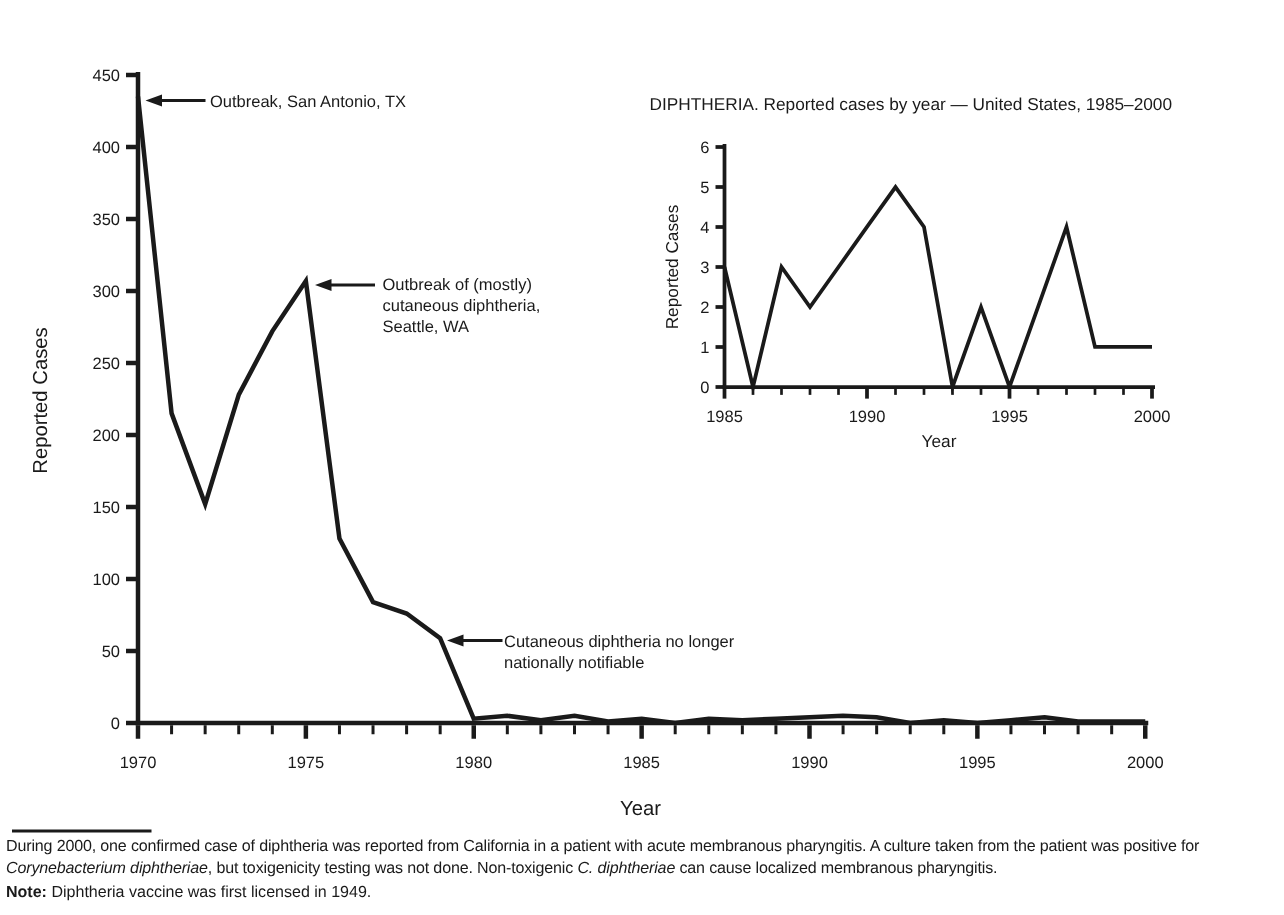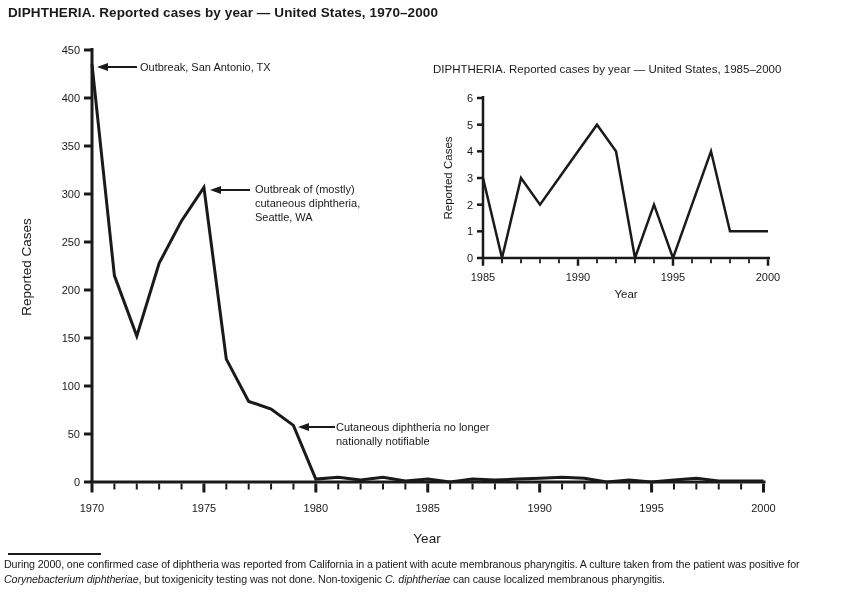--- a/index.html
+++ b/index.html
@@ -51,21 +51,20 @@
     font-size: 10.7px;
   }
   .bold { font-weight: bold; }
   text { fill: #1a1a1a; }
 </style>
 </head>
 <body>
 
 <div id="page">
 
-  <div id="page-title">DIPHTHERIA. Reported cases by year — United States, 1970–2000</div>
 
   <svg id="figure-svg" viewBox="0 0 856 550" xmlns="http://www.w3.org/2000/svg">
     <g id="chart-g-0">
         <line x1="92" y1="48" x2="92" y2="483.5" stroke="#1a1a1a" stroke-width="3"></line>
         <line x1="90.5" y1="482" x2="765.5" y2="482" stroke="#1a1a1a" stroke-width="3"></line>
         <line x1="84" y1="482" x2="92" y2="482" stroke="#1a1a1a" stroke-width="3"></line>
         <text x="80" y="486" font-size="11" text-anchor="end" font-family="&quot;Liberation Sans&quot;, sans-serif">0</text>
         <line x1="84" y1="434" x2="92" y2="434" stroke="#1a1a1a" stroke-width="3"></line>
         <text x="80" y="438" font-size="11" text-anchor="end" font-family="&quot;Liberation Sans&quot;, sans-serif">50</text>
         <line x1="84" y1="386" x2="92" y2="386" stroke="#1a1a1a" stroke-width="3"></line>
@@ -178,15 +177,18 @@
         <text x="626" y="298" font-size="11.5" text-anchor="middle" font-family="&quot;Liberation Sans&quot;, sans-serif">Year</text>
         <text x="452" y="178" font-size="11.5" text-anchor="middle" font-family="&quot;Liberation Sans&quot;, sans-serif" transform="rotate(-90 452 178)">Reported Cases</text>
         <text x="433" y="73" font-size="11.5" text-anchor="start" font-family="&quot;Liberation Sans&quot;, sans-serif">DIPHTHERIA. Reported cases by year — United States, 1985–2000</text>
         <polyline points="483.0,178.0 502.0,258.0 521.0,178.0 540.0,204.7 559.0,178.0 578.0,151.3 597.0,124.7 616.0,151.3 635.0,258.0 654.0,204.7 673.0,258.0 692.0,204.7 711.0,151.3 730.0,231.3 749.0,231.3 768.0,231.3" fill="none" stroke="#1a1a1a" stroke-width="2.5" stroke-linejoin="miter" stroke-linecap="butt" stroke-miterlimit="6"></polyline>
       </g>
   </svg>
 
   <div id="footer">
     <div id="footer-rule"></div>
     <div id="footnote-paragraph"><span>During 2000, one confirmed case of diphtheria was reported from California in a patient with acute membranous pharyngitis. A culture taken from the patient was positive for </span><span style="font-style: italic;">Corynebacterium diphtheriae</span><span>, but toxigenicity testing was not done. Non-toxigenic </span><span style="font-style: italic;">C. diphtheriae</span><span> can cause localized membranous pharyngitis.</span></div>
+    <div id="note-line">
+      <span class="bold">Note:</span><span> Diphtheria vaccine was first licensed in 1949.</span>
+    </div>
   </div>
 
 </div>
 
 </body></html>

